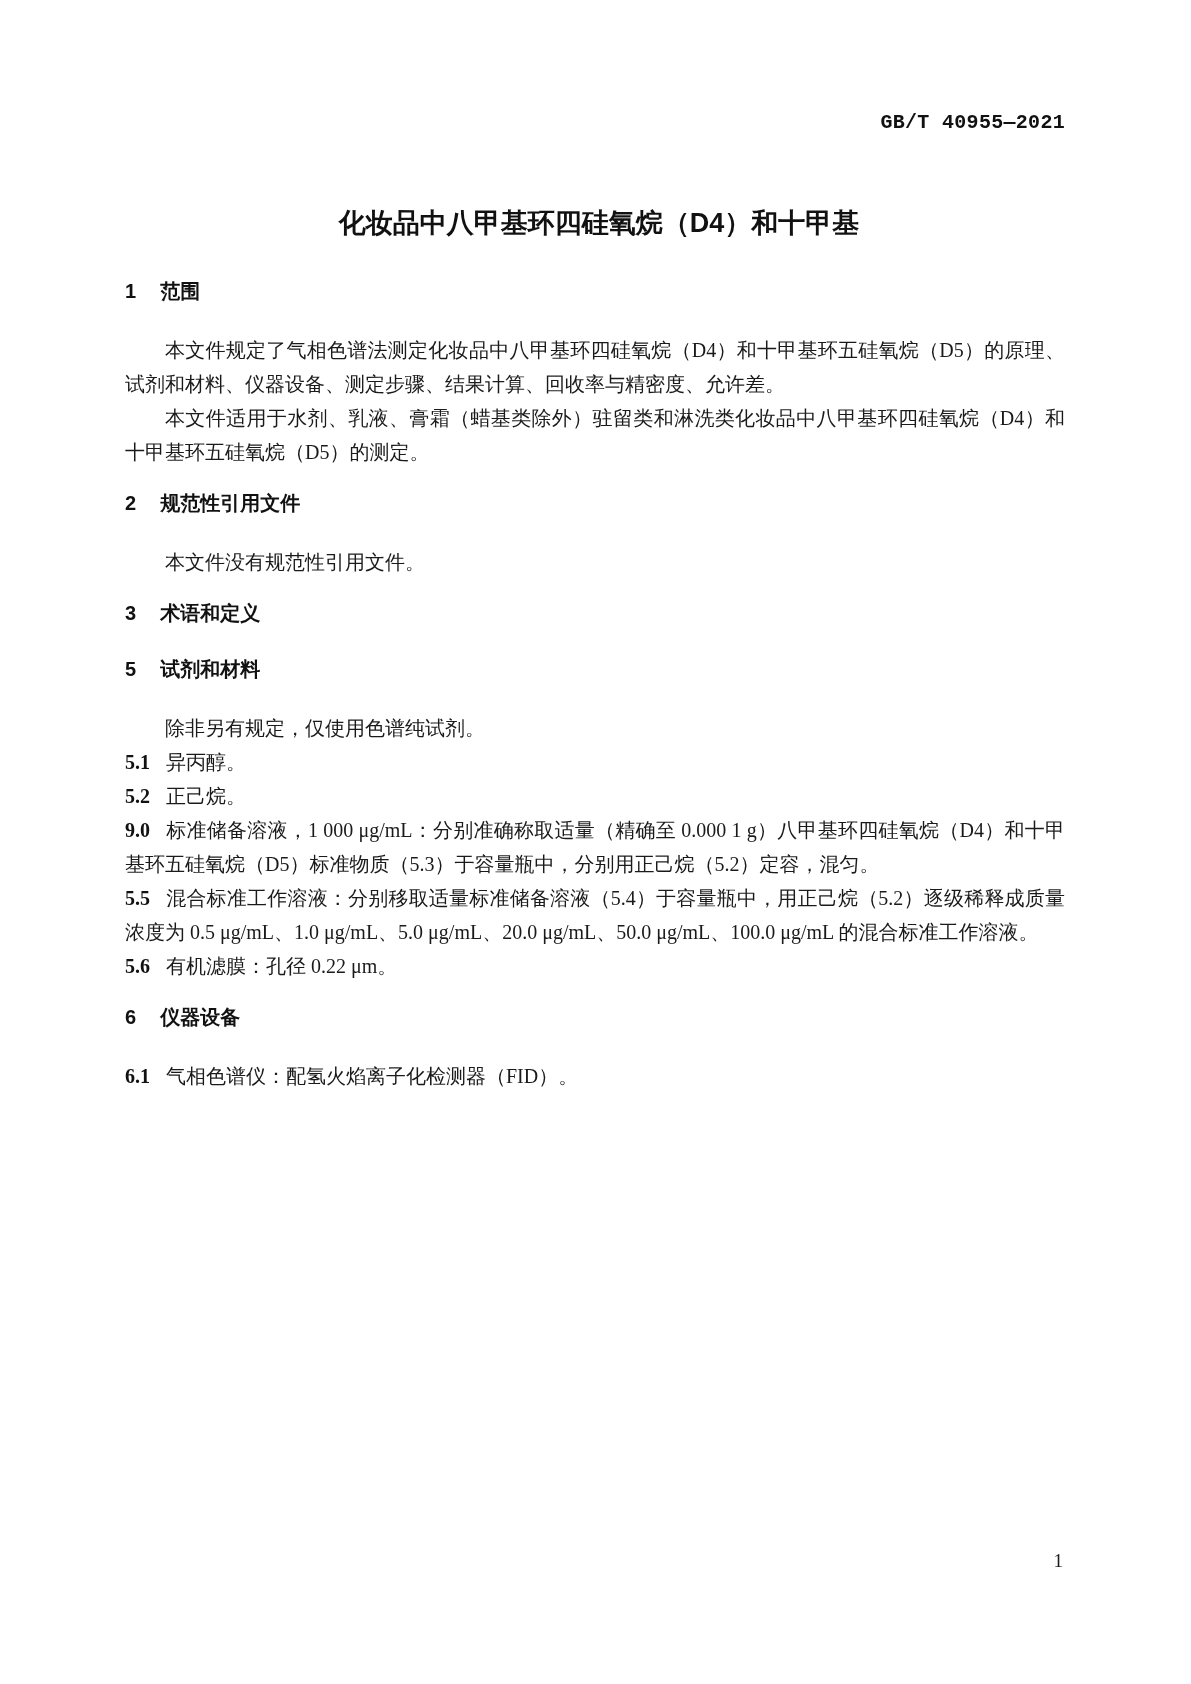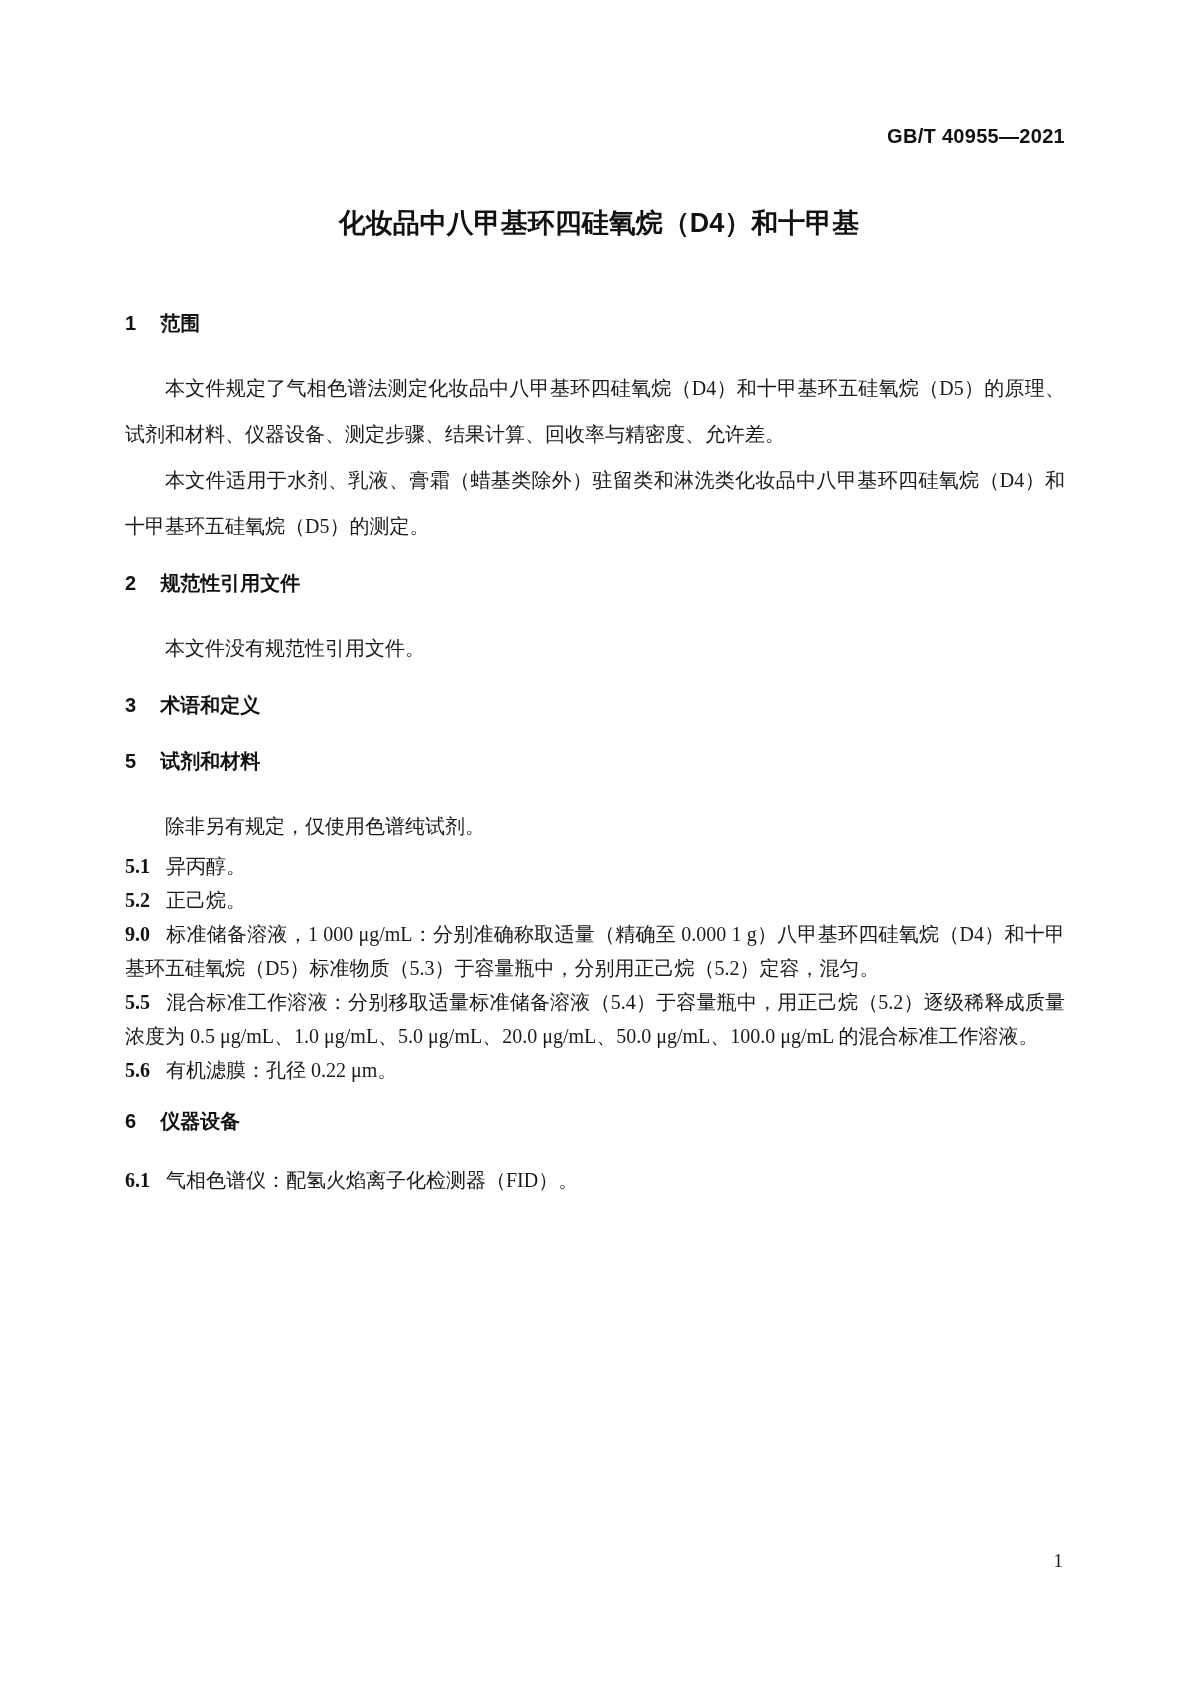--- a/index.html
+++ b/index.html
@@ -10,22 +10,22 @@
     color: #1a1a1a;
   }
   .page {
     position: relative;
     width: 1191px; height: 1684px;
     background: #ffffff;
     overflow: hidden;
   }
   .doc-number {
     position: absolute;
-    top: 125px; right: 126px;
-    font-family: Liberation Sans, sans-serif;
+    top: 111px; right: 126px;
+    font-family: Liberation Mono, monospace;
     font-weight: 700;
     font-size: 20px;
     letter-spacing: 0.3px;
     color: #111;
   }
   .title {
     padding-top: 200px;
     text-align: center;
     font-family: "Liberation Sans", sans-serif;
     font-weight: 700;
@@ -40,25 +40,25 @@
     color: #1a1a1a;
   }
   .section-heading {
     font-family: "Liberation Sans", sans-serif;
     font-weight: 700;
     font-size: 20px;
     line-height: 28px;
     margin: 20px 0 28px 0;
     color: #111;
   }
-  .section:first-child .section-heading { margin-top: 62px; }
+  .section:first-child .section-heading { margin-top: 30px; }
   .sec-num { margin-right: 24px; }
   .para {
     font-family: "Liberation Serif", serif;
-    line-height: 46px;
+    line-height: 34px;
     text-align: justify;
     text-indent: 2em;
   }
   .clause {
     font-family: "Liberation Serif", serif;
     line-height: 34px;
     text-align: justify;
   }
   .clause-num {
     font-family: Liberation Serif, serif;

